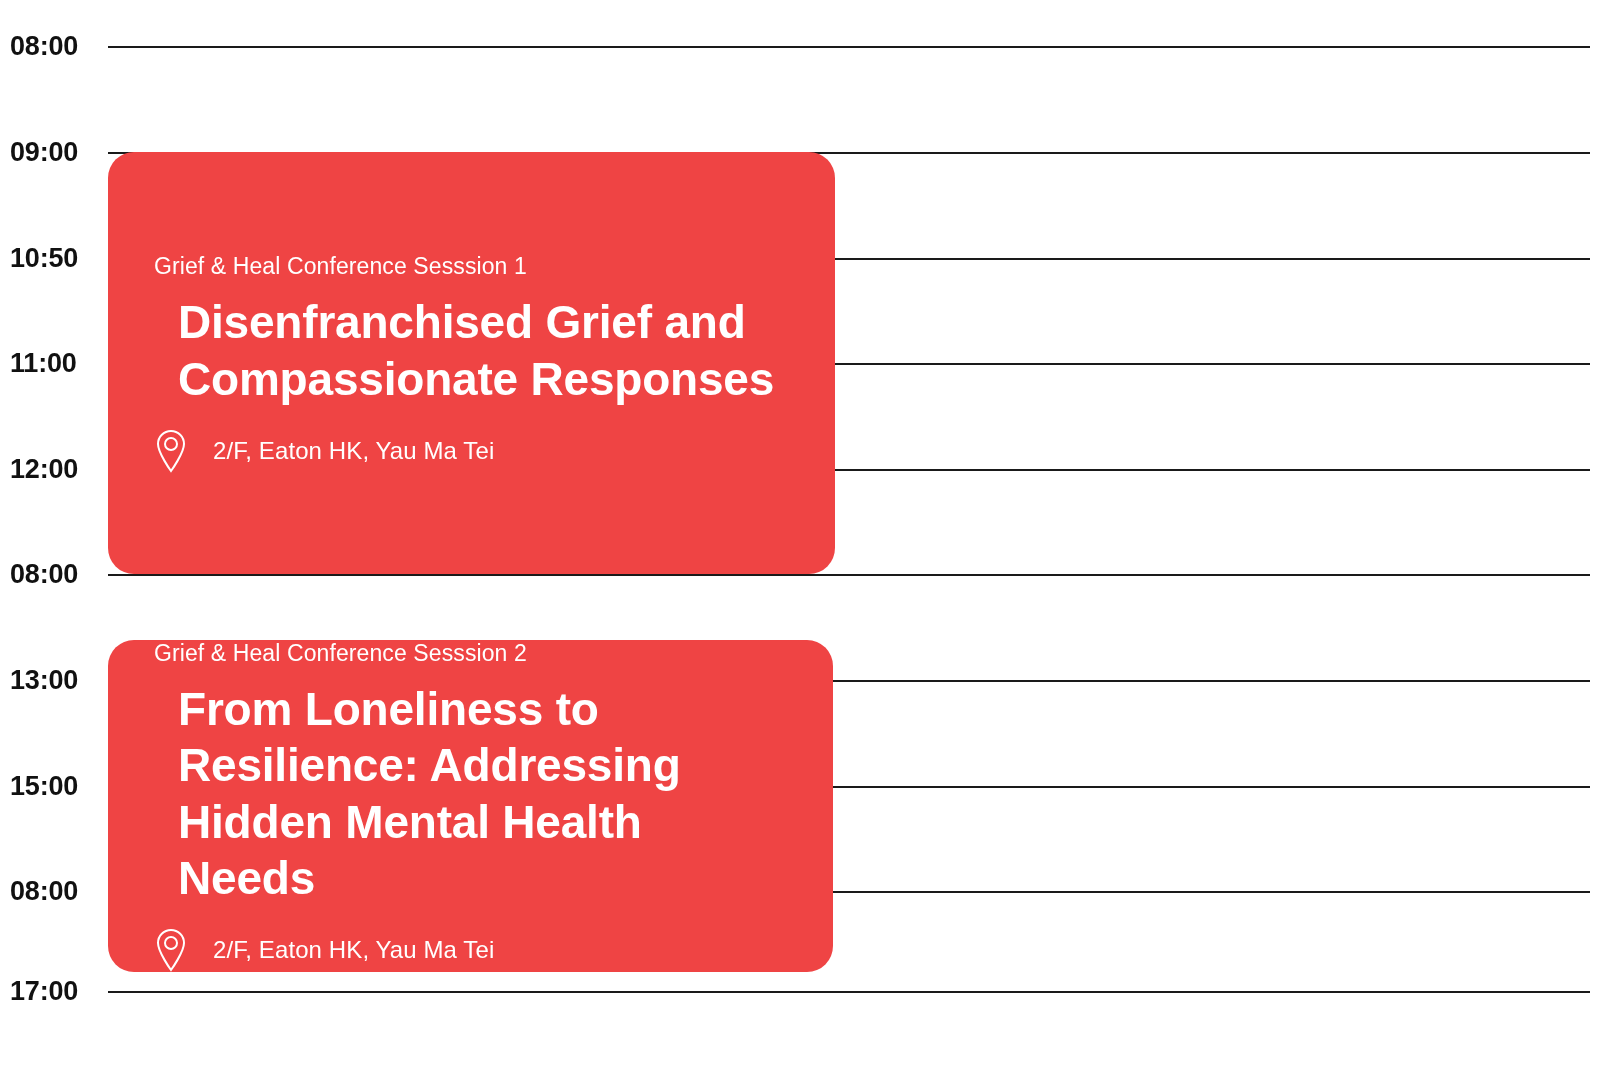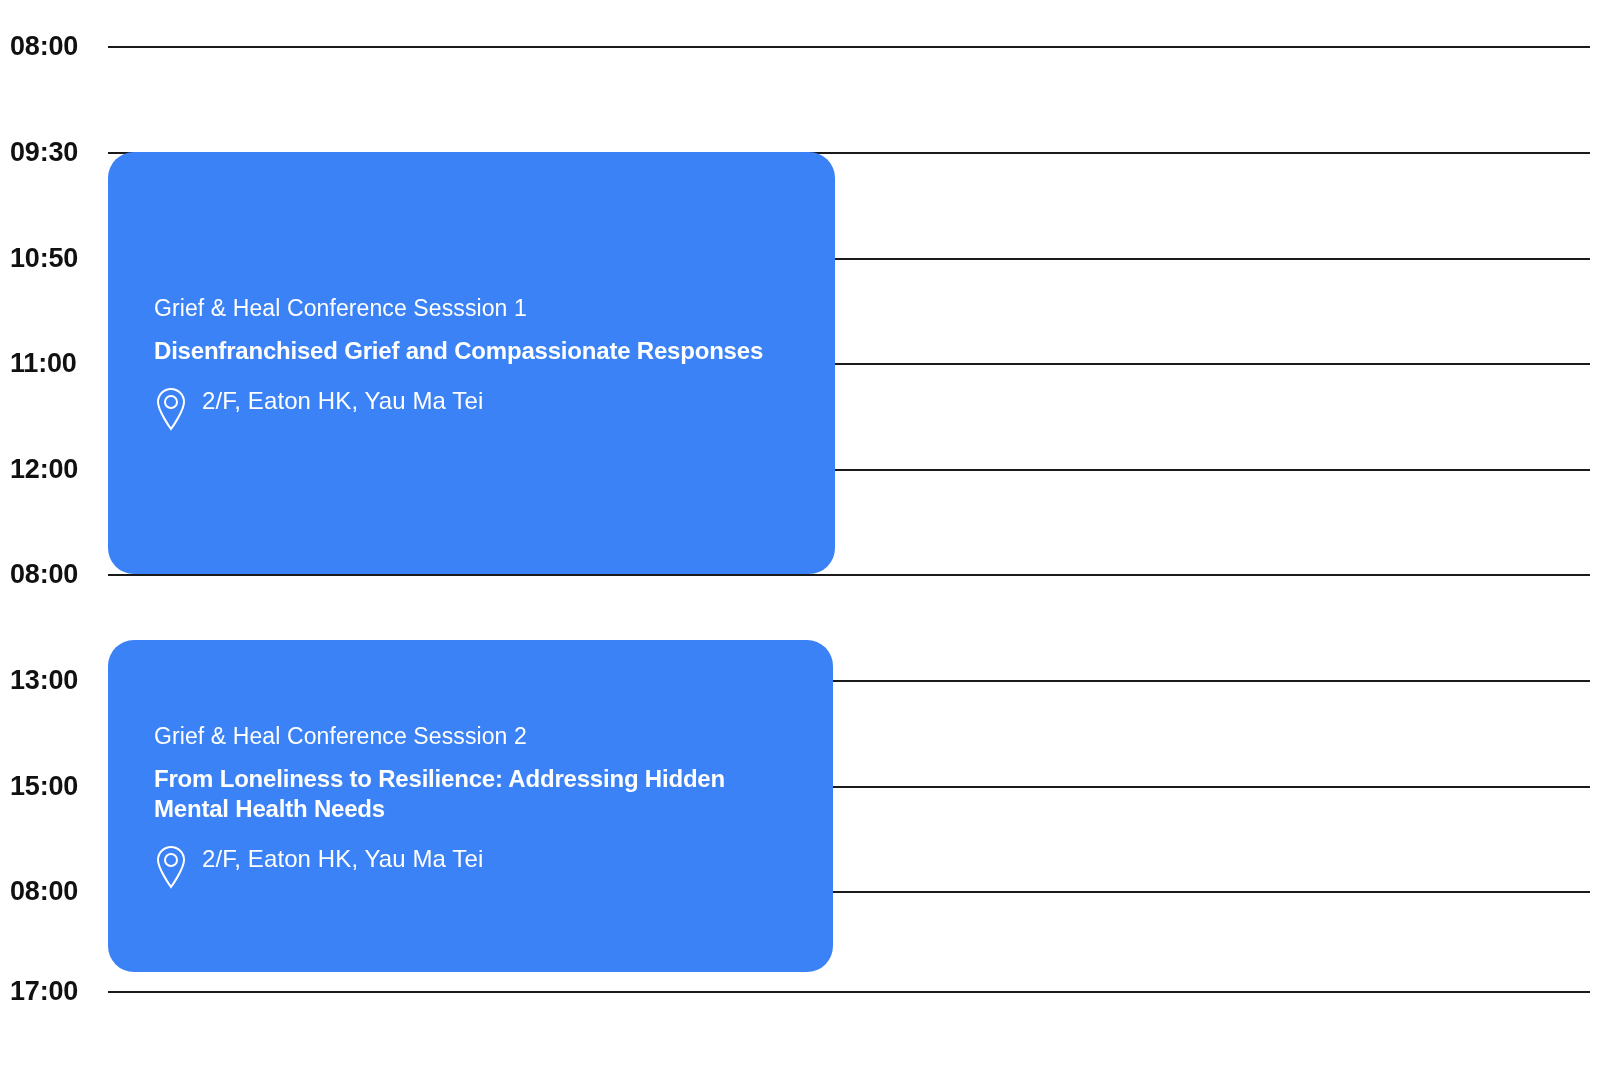--- a/index.html
+++ b/index.html
@@ -47,48 +47,49 @@
     height: 2px;
     background: #1a1a1a;
     top: 0;
   }
 
   
   .event {
     position: absolute;
     left: 108px;
     border-radius: 26px;
-    background: #3b82f6;
+    background: #ef4444;
     color: #ffffff;
     box-sizing: border-box;
     padding: 0 46px;
     display: flex;
     flex-direction: column;
     justify-content: center;
     overflow: hidden;
   }
   .event-series {
     font-size: 23px;
     font-weight: 400;
     color: #ffffff;
     margin-bottom: 14px;
     letter-spacing: 0.1px;
   }
   .event-title {
-    font-size: 24px;
+    font-size: 46px;
     font-weight: bold;
     line-height: 1.22;
     color: #ffffff;
     margin-bottom: 22px;
     letter-spacing: -0.2px;
+    margin-left: 24px;
   }
   .event-location {
     display: flex;
-    align-items: flex-start;
-    gap: 14px;
+    align-items: center;
+    gap: 25px;
   }
   .pin-icon {
     width: 34px;
     height: 44px;
     flex: 0 0 auto;
     display: block;
   }
   .event-location-text {
     font-size: 24px;
     color: #ffffff;
@@ -98,21 +99,21 @@
 </head>
 <body>
 
 <div class="calendar">
 
   <div class="hour-row" style="top:46px">
     <div class="hour-label">08:00</div>
     <div class="hour-line"></div>
   </div>
   <div class="hour-row" style="top:152px">
-    <div class="hour-label">09:30</div>
+    <div class="hour-label">09:00</div>
     <div class="hour-line"></div>
   </div>
   <div class="hour-row" style="top:258px">
     <div class="hour-label">10:50</div>
     <div class="hour-line"></div>
   </div>
   <div class="hour-row" style="top:363px">
     <div class="hour-label">11:00</div>
     <div class="hour-line"></div>
   </div>

